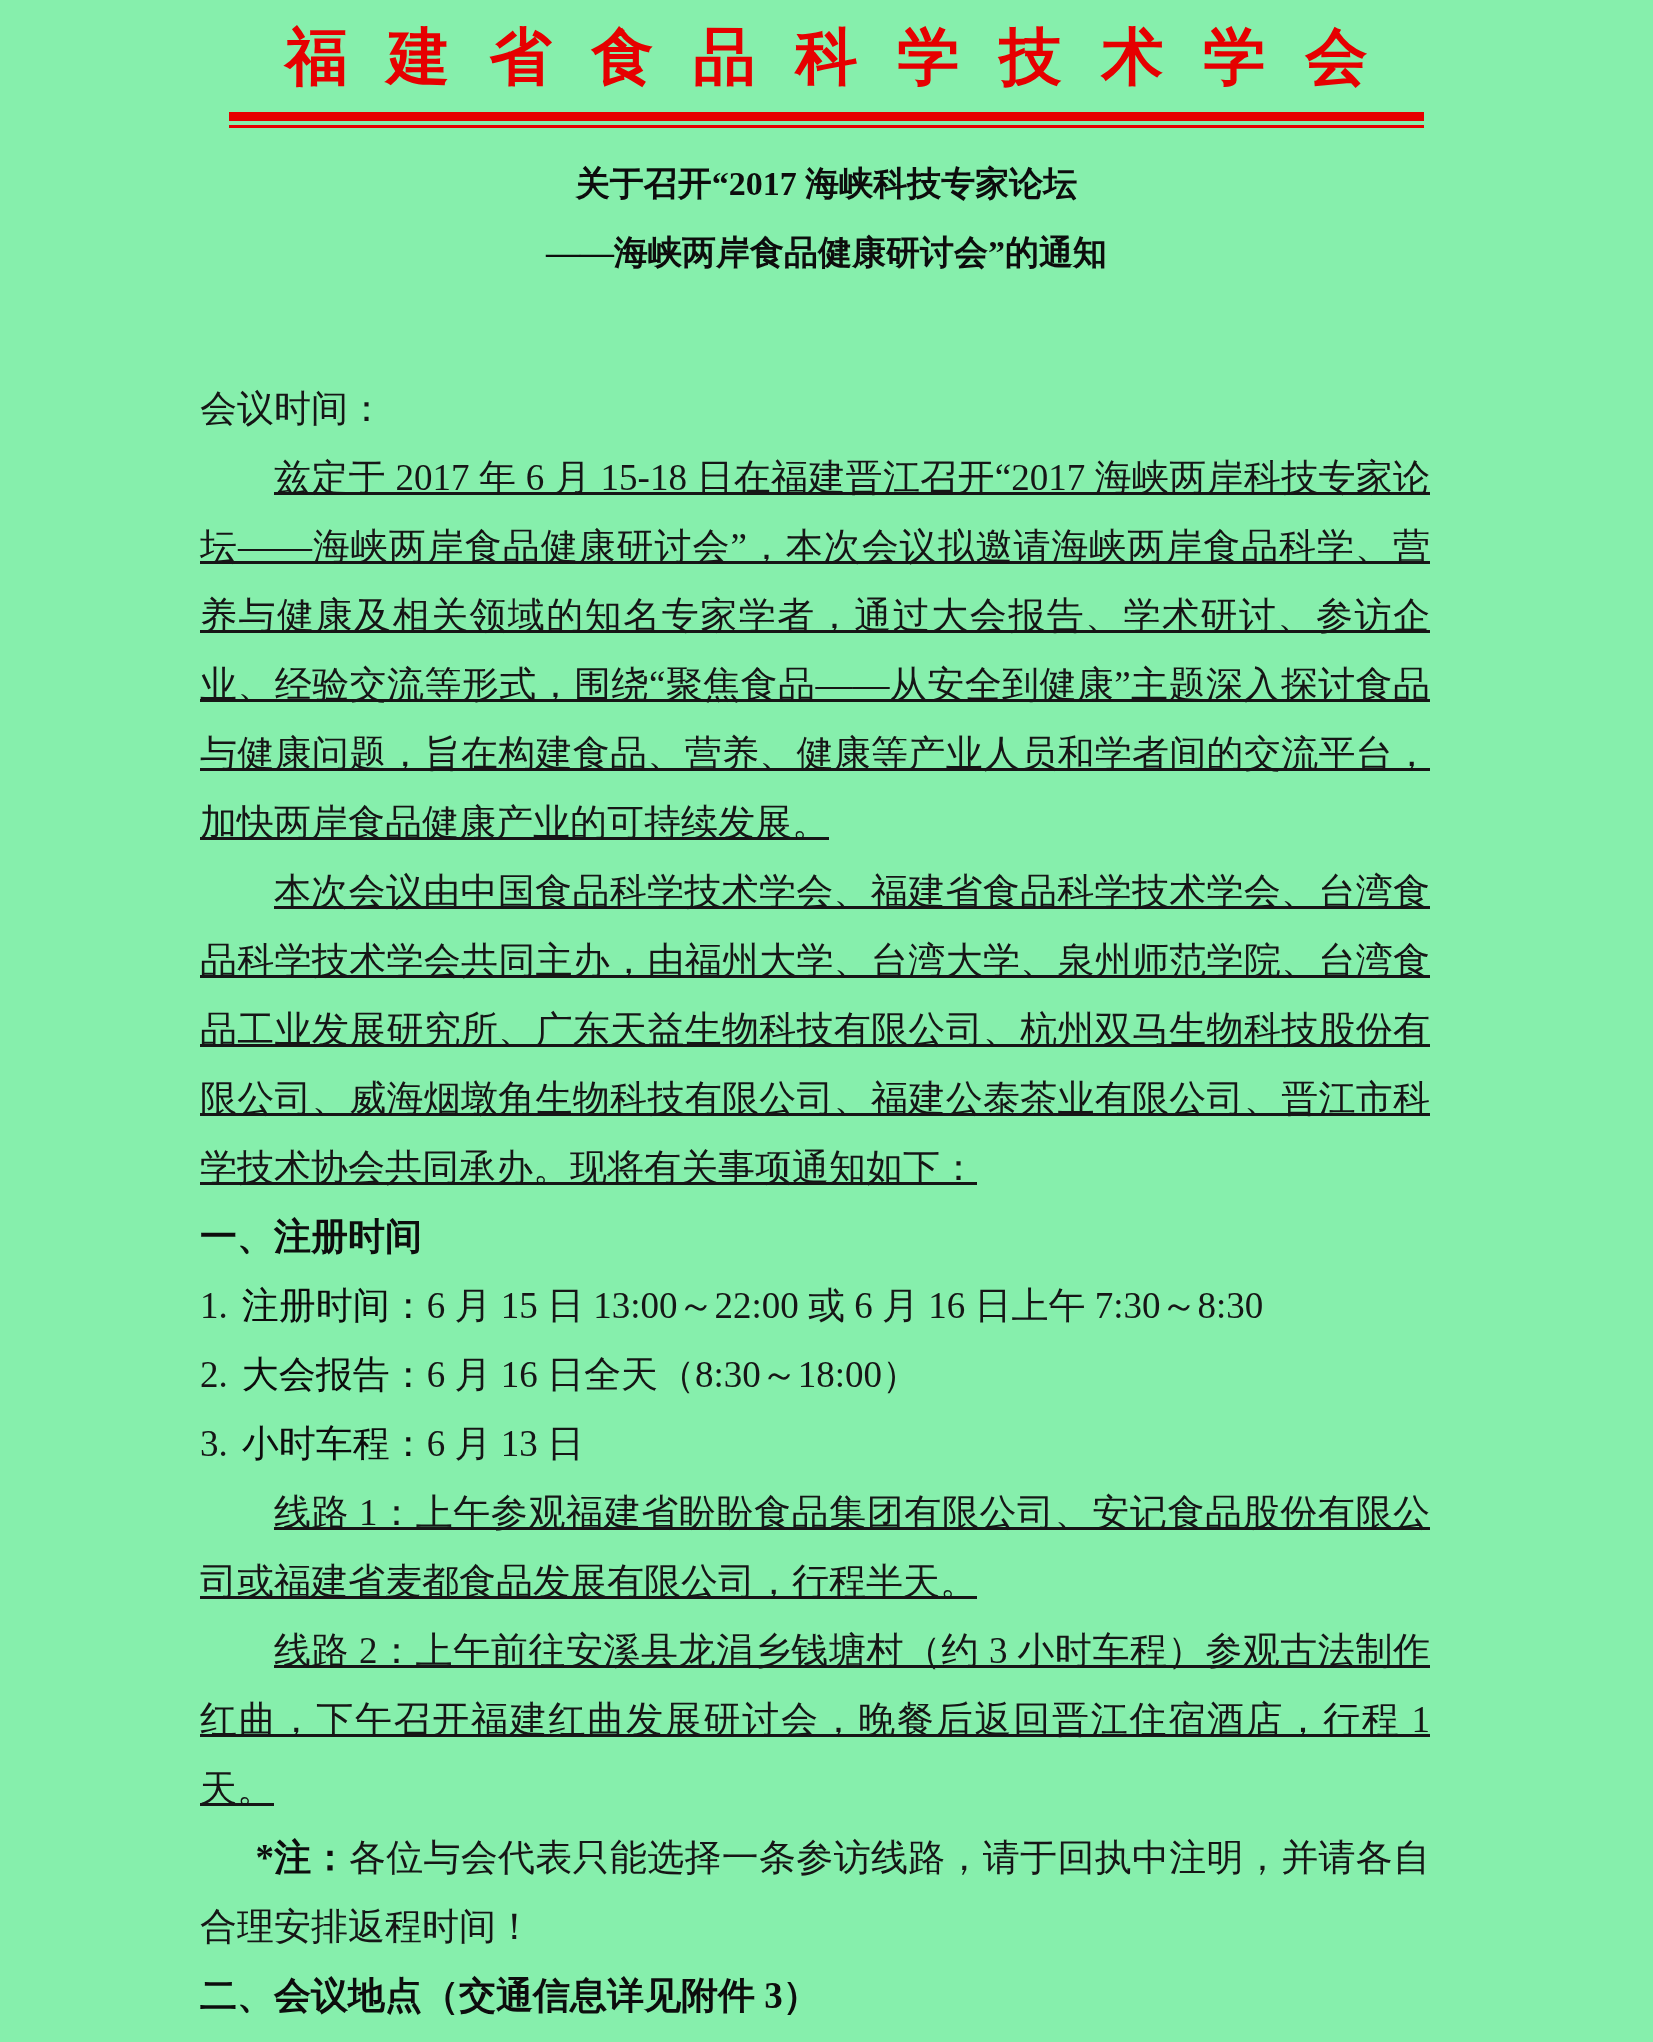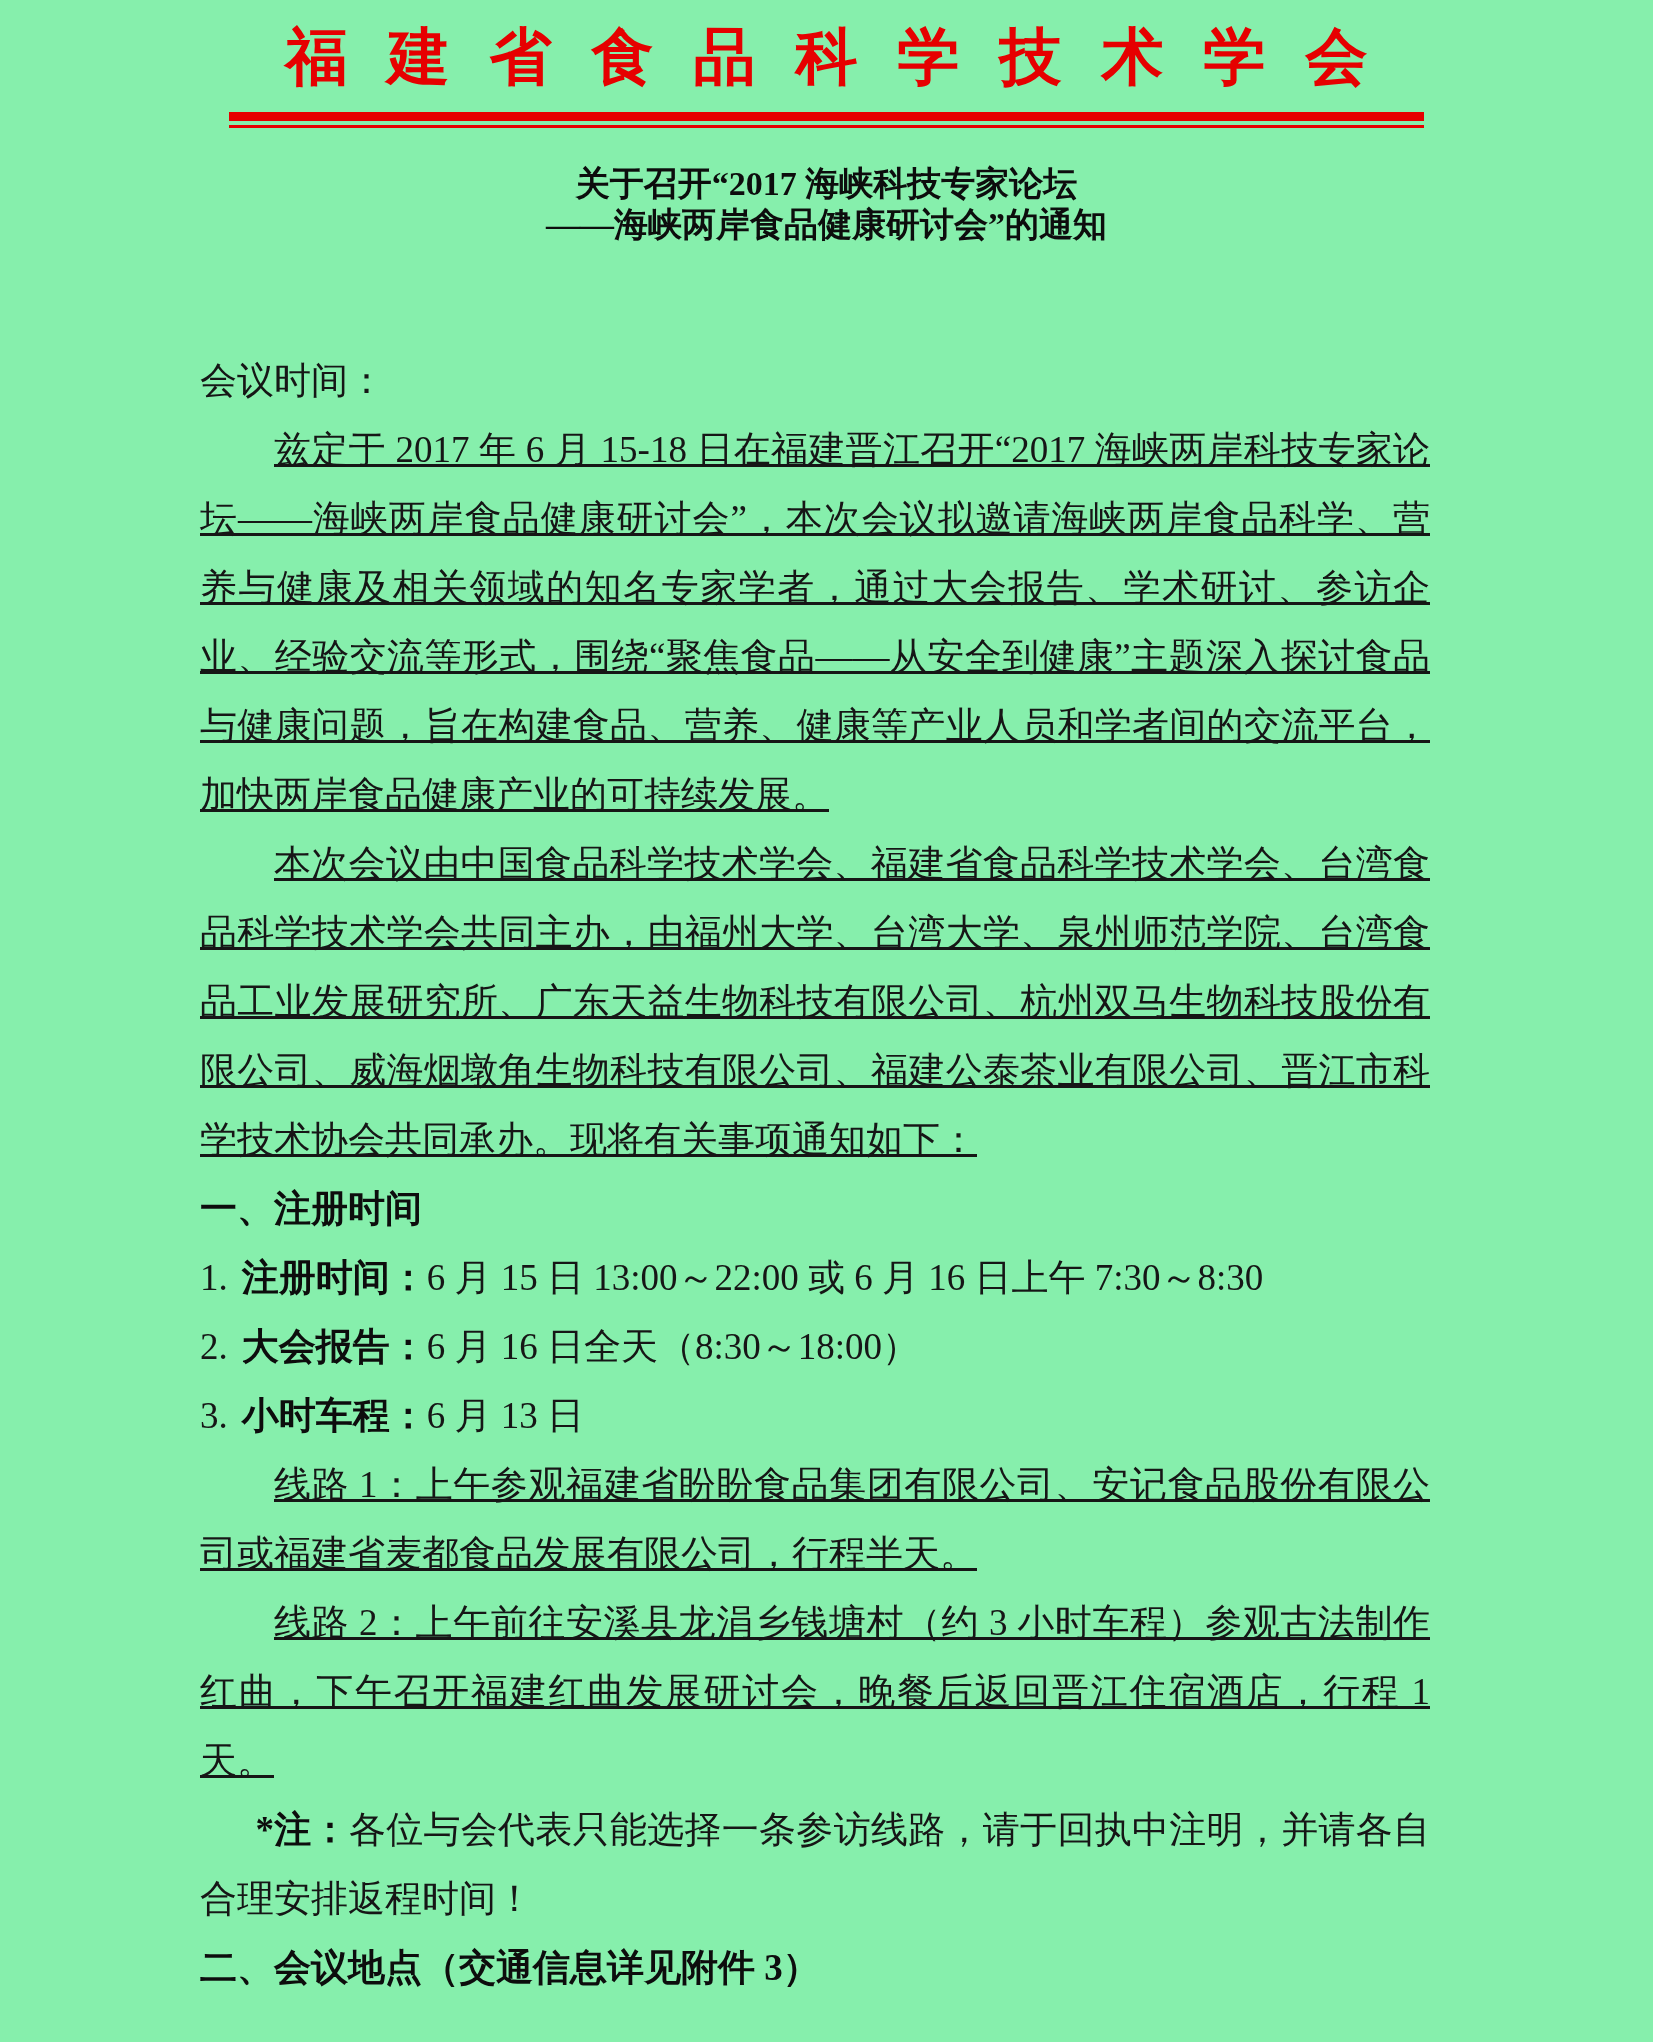--- a/index.html
+++ b/index.html
@@ -35,35 +35,35 @@
   }
   
   .doc-title {
     text-align: center;
     font-weight: bold;
     font-size: 34px;
     line-height: 1.2;
     color: #0d0d0d;
   }
   .doc-title.line1 { margin-top: 36px; }
-  .doc-title.line2 { }
+  .doc-title.line2 { margin-top: 28px; }
   
   .content {
     margin: 100px 223px 0 200px;
     font-size: 37px;
     line-height: 69px;
     text-align: justify;
     color: #161616;
   }
   .content p { margin: 0; }
   .indent2 { text-indent: 2em; text-decoration: underline; }
   .indent15 { text-indent: 1.5em; }
   .heading { font-weight: bold; color: #0d0d0d; }
   .list-item .num { margin-right: 14px; }
-  .list-item .label { font-weight: bold; color: #0d0d0d; }
+  .list-item .label { font-weight: normal; color: #0d0d0d; }
   .note-label { font-weight: bold; color: #0d0d0d; }
 </style>
 </head>
 <body>
 
 <div class="page">
 
   <div class="org-title" style="color: rgb(230, 0, 0);">福建省食品科学技术学会</div>
 
   <div class="rule-thick" style="background: rgb(230, 0, 0);"></div>

